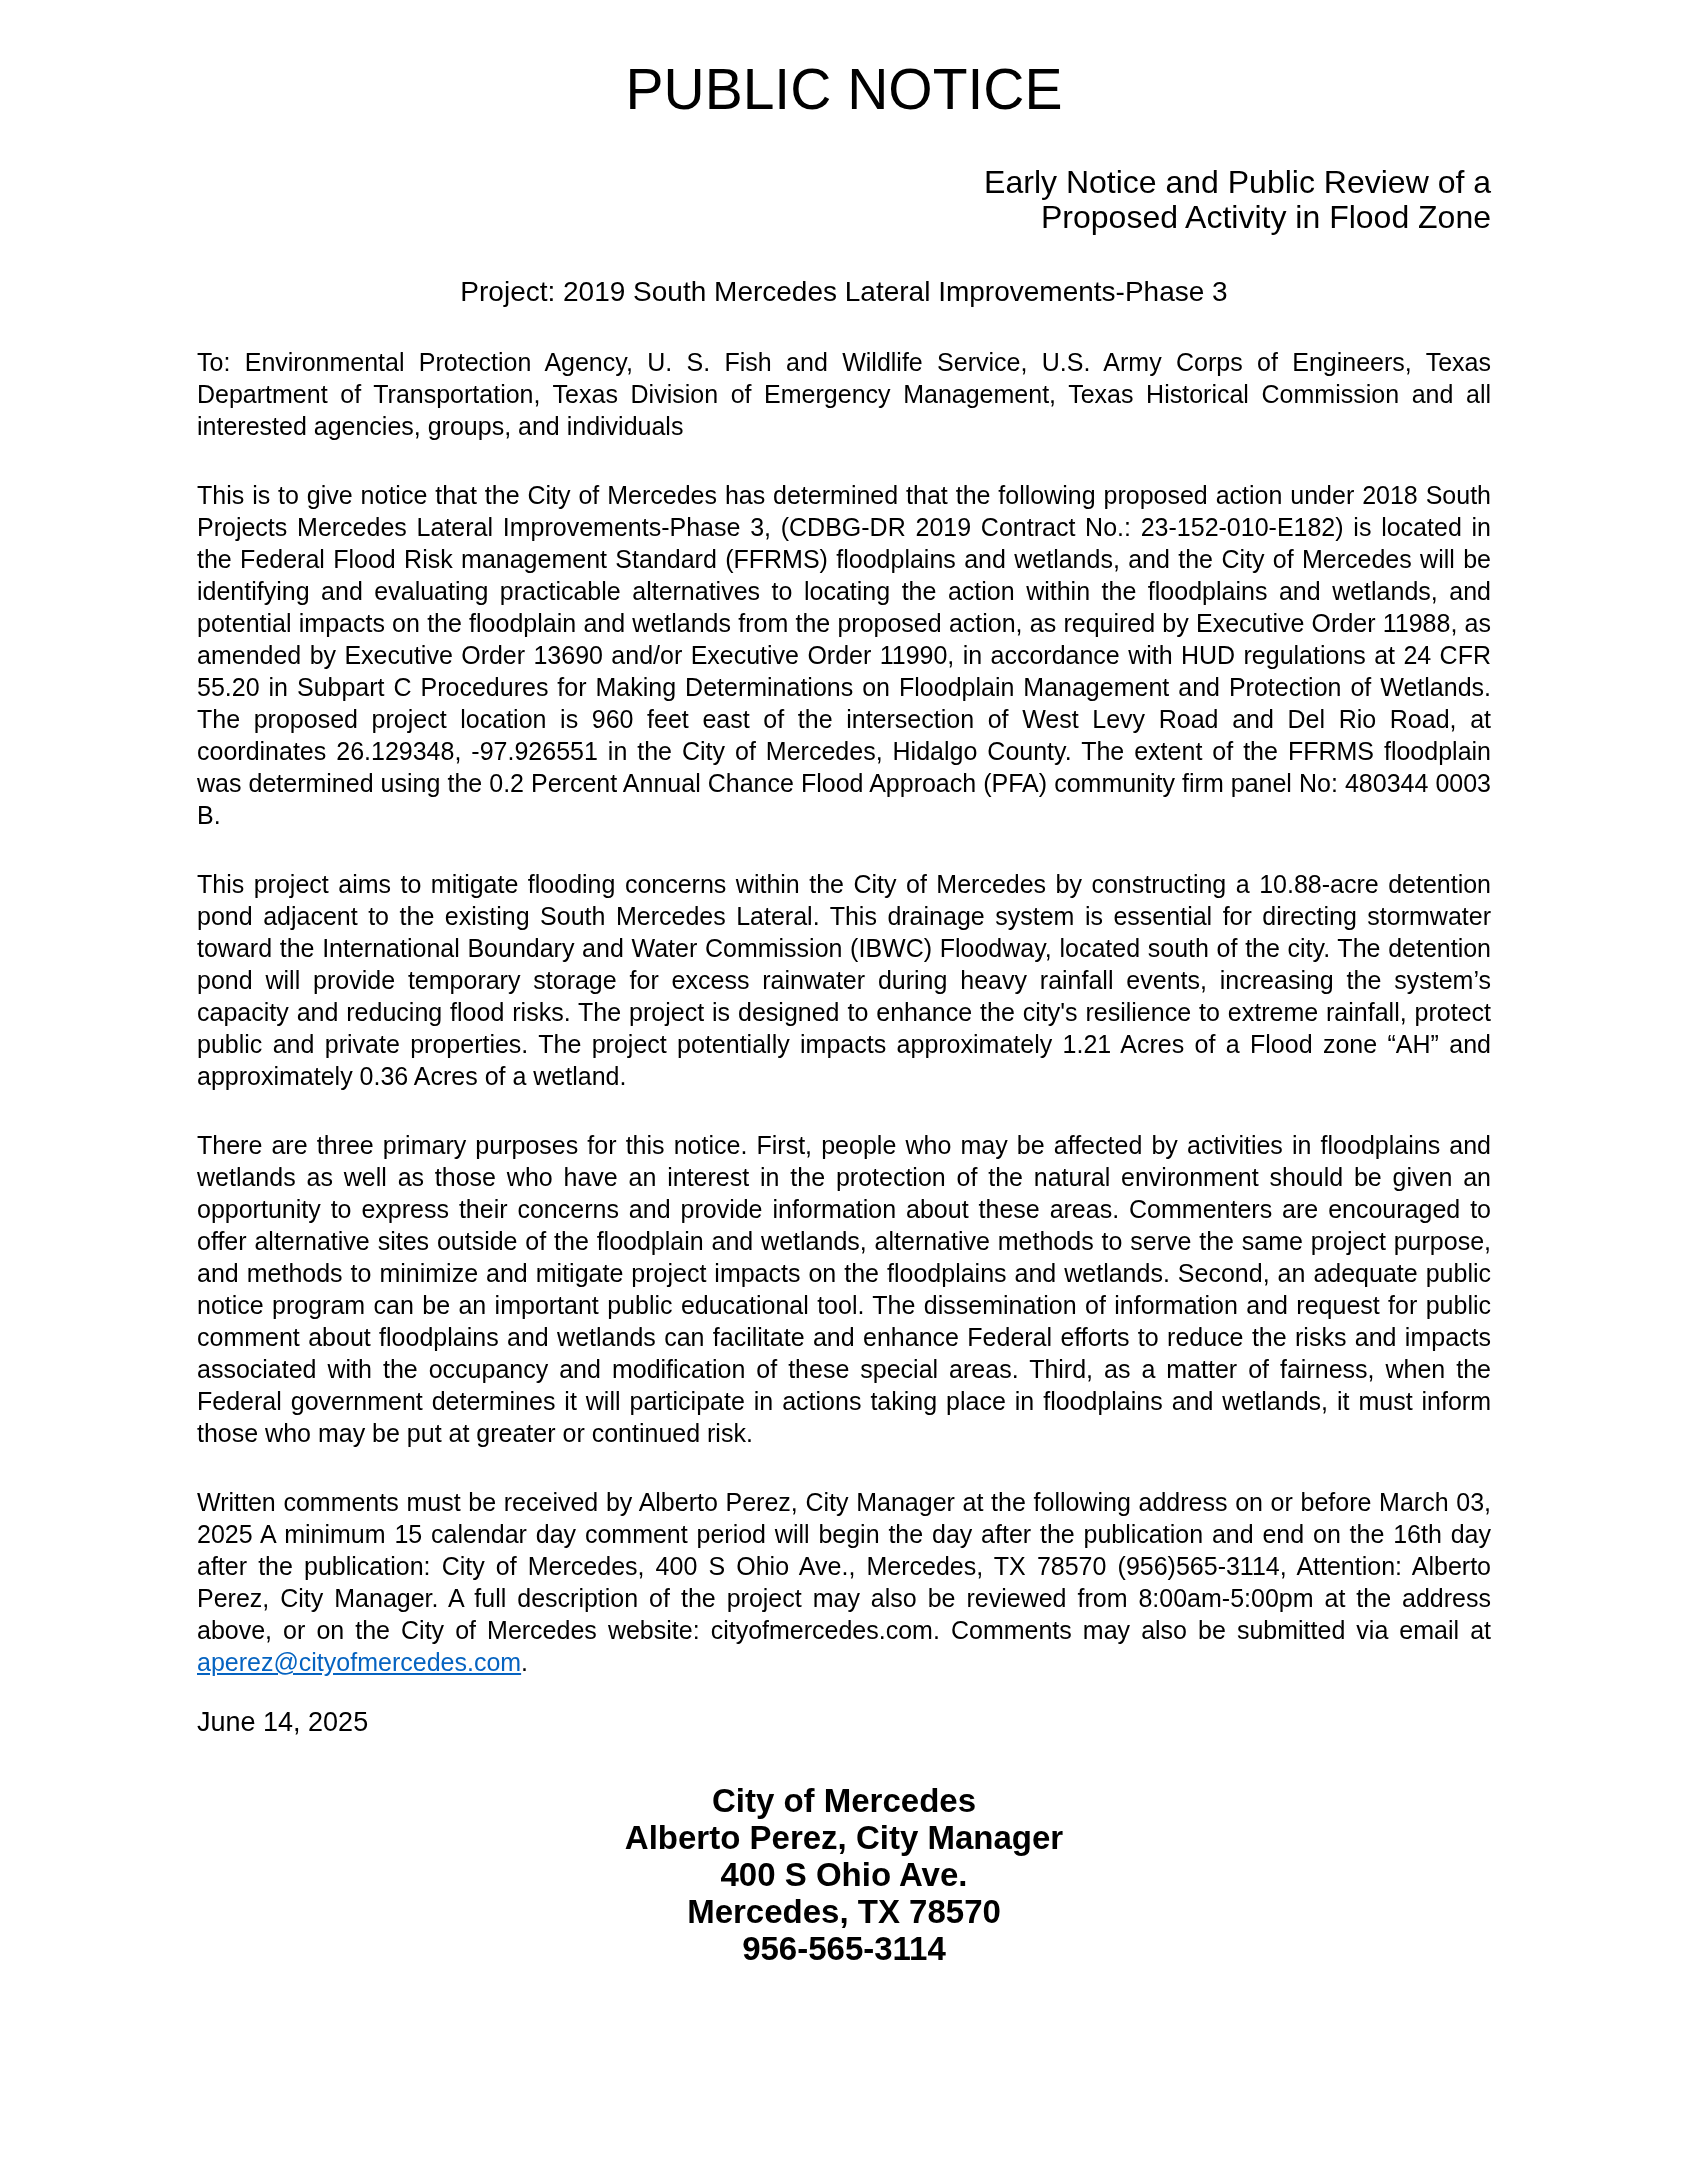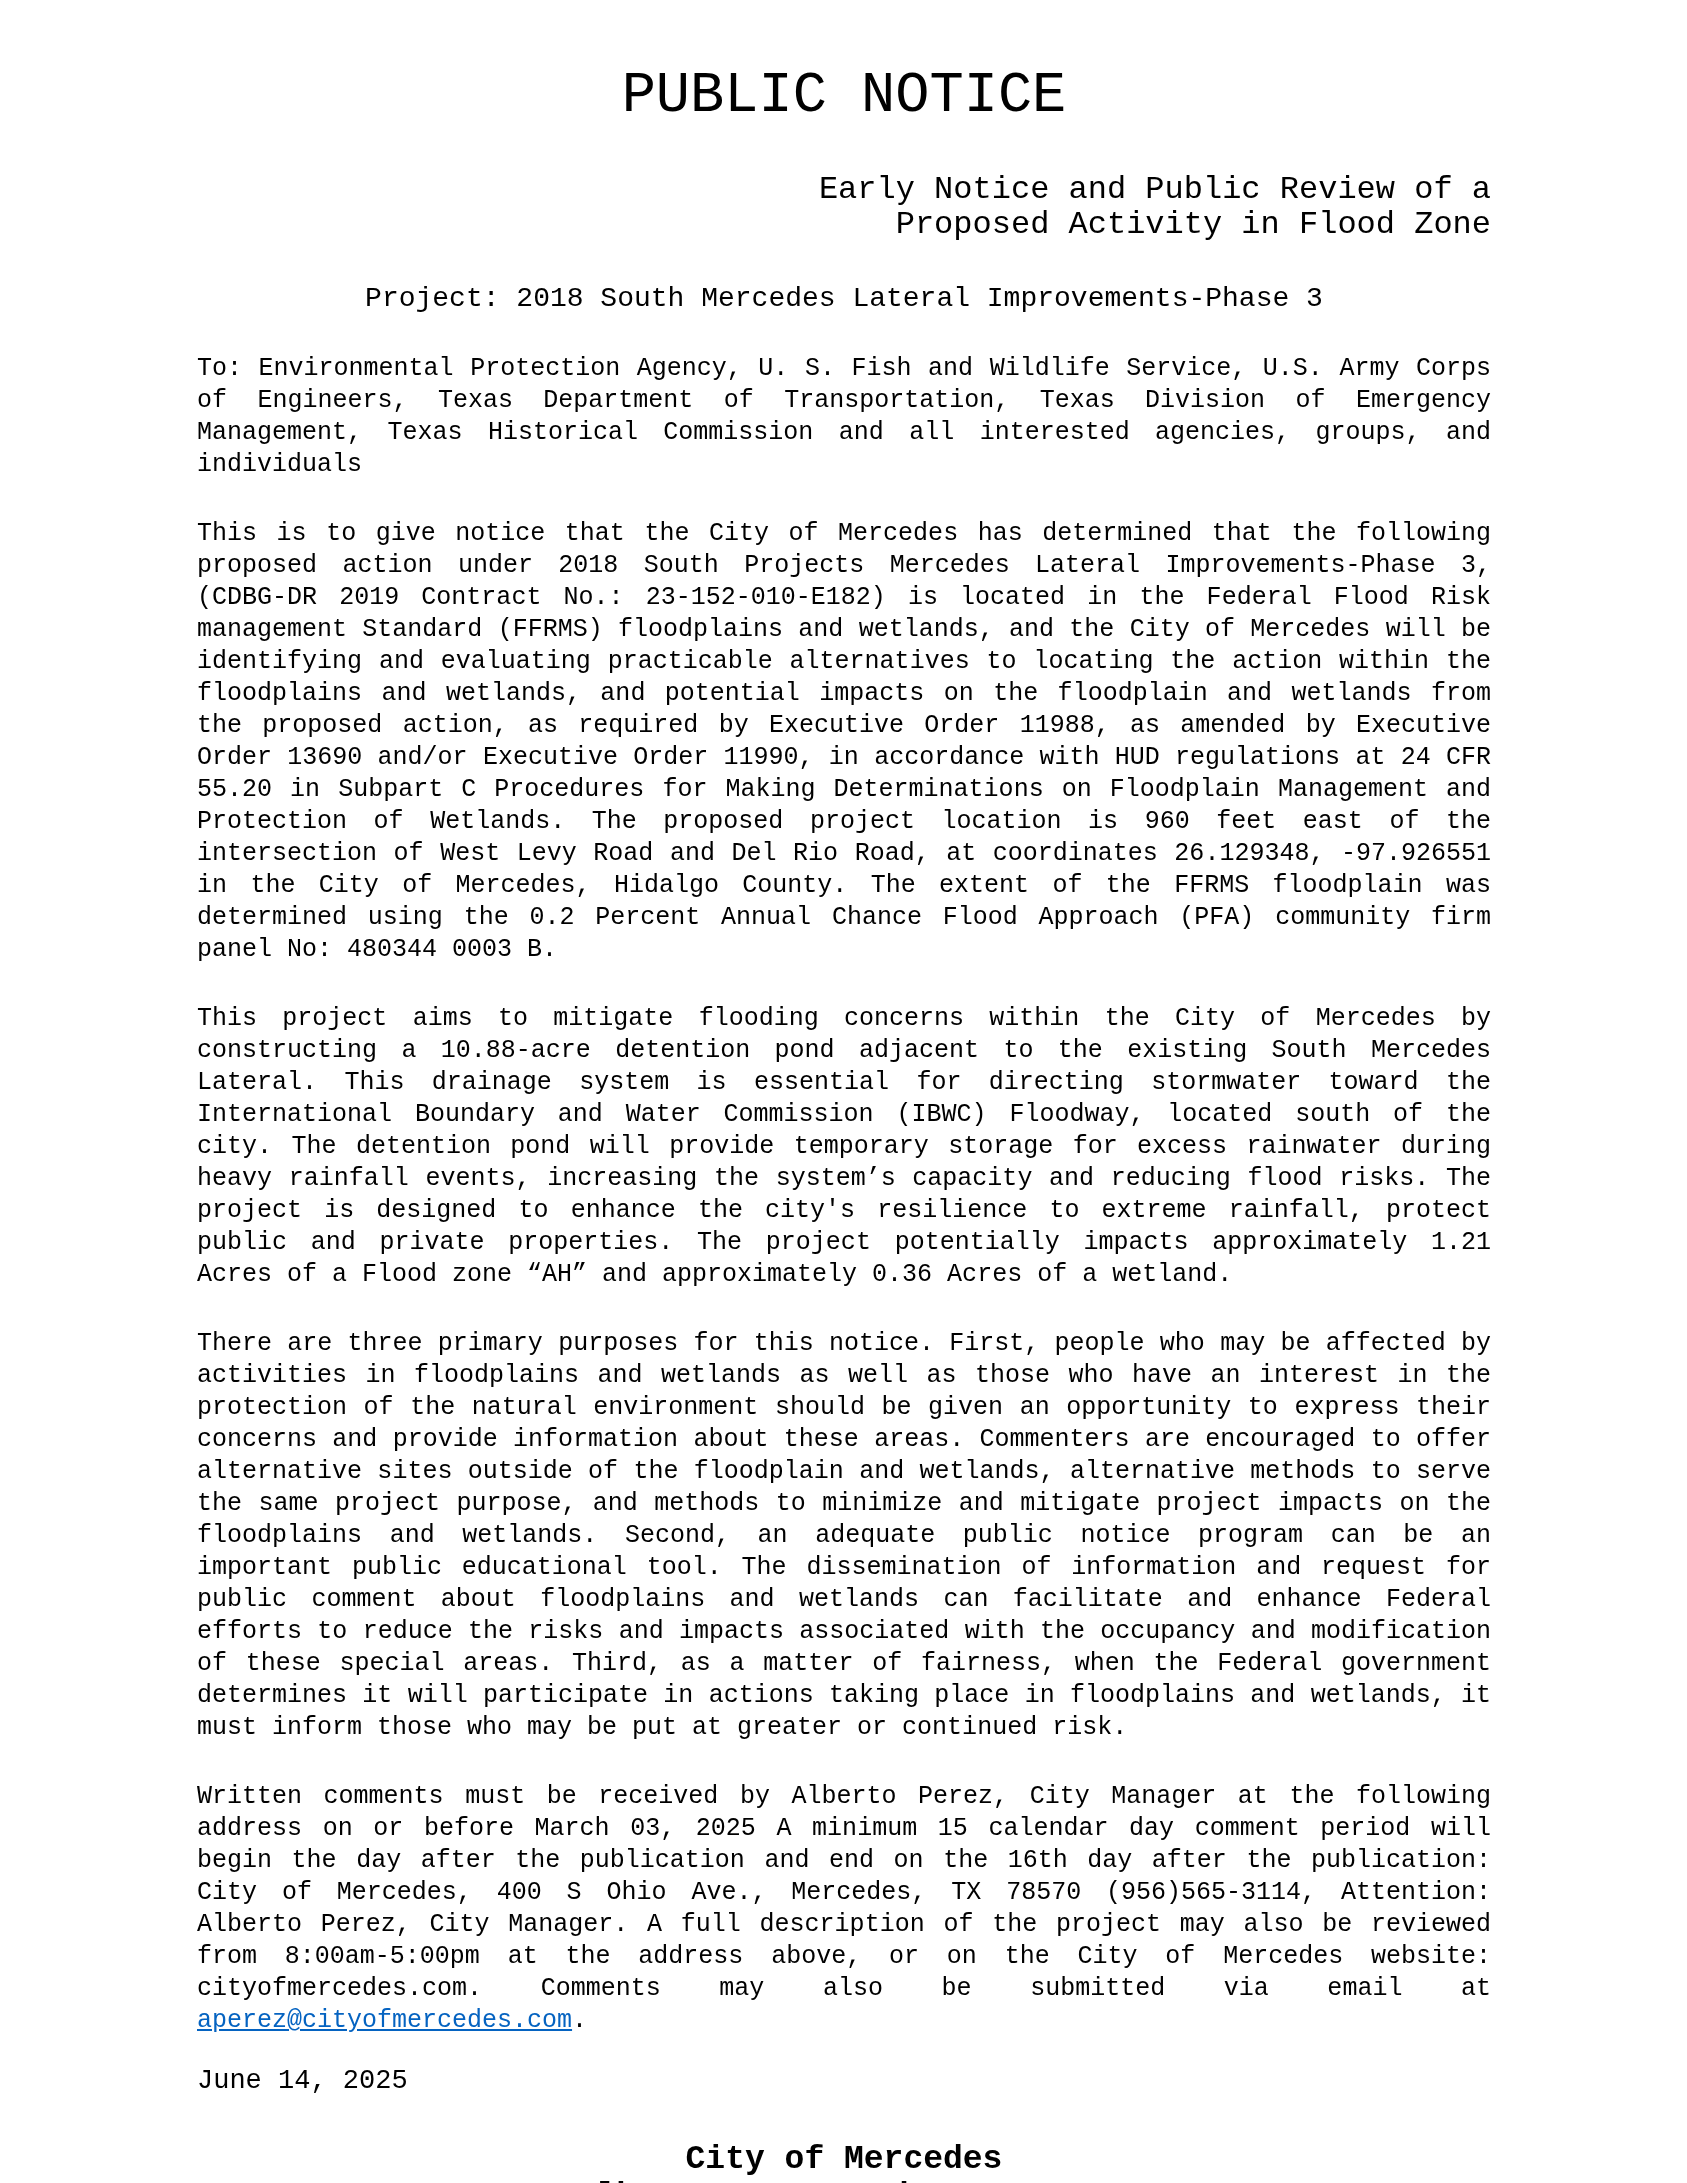--- a/index.html
+++ b/index.html
@@ -6,23 +6,23 @@
     margin: 0;
     padding: 0;
     background: #ffffff;
   }
   .page {
     position: relative;
     width: 1688px;
     height: 2183px;
     background: #ffffff;
     box-sizing: border-box;
-    padding: 7px 197px;
+    padding: 0 197px;
     color: #000000;
-    font-family: Liberation Mono, monospace;
+    font-family: Liberation Sans, sans-serif;
     overflow: hidden;
   }
   .doc-title {
     margin-top: 56px;
     font-size: 57px;
     line-height: 66px;
     text-align: center;
     white-space: nowrap;
   }
   .subtitle-block {
@@ -72,21 +72,21 @@
 
 <div class="page">
 
   <div class="doc-title">PUBLIC NOTICE</div>
 
   <div class="subtitle-block">
     <div>Early Notice and Public Review of a</div>
     <div>Proposed Activity in Flood Zone</div>
   </div>
 
-  <div class="project-line">Project: 2018 South Mercedes Lateral Improvements-Phase 3</div>
+  <div class="project-line">Project: 2019 South Mercedes Lateral Improvements-Phase 3</div>
 
   <p class="body-para para-first">To: Environmental Protection Agency, U. S. Fish and Wildlife Service, U.S. Army Corps of Engineers, Texas Department of Transportation, Texas Division of Emergency Management, Texas Historical Commission and all interested agencies, groups, and individuals</p>
 
   <p class="body-para para-gap">This is to give notice that the City of Mercedes has determined that the following proposed action under 2018 South Projects Mercedes Lateral Improvements-Phase 3, (CDBG-DR 2019 Contract No.: 23-152-010-E182) is located in the Federal Flood Risk management Standard (FFRMS) floodplains and wetlands, and the City of Mercedes will be identifying and evaluating practicable alternatives to locating the action within the floodplains and wetlands, and potential impacts on the floodplain and wetlands from the proposed action, as required by Executive Order 11988, as amended by Executive Order 13690 and/or Executive Order 11990, in accordance with HUD regulations at 24 CFR 55.20 in Subpart C Procedures for Making Determinations on Floodplain Management and Protection of Wetlands. The proposed project location is 960 feet east of the intersection of West Levy Road and Del Rio Road, at coordinates 26.129348, -97.926551 in the City of Mercedes, Hidalgo County. The extent of the FFRMS floodplain was determined using the 0.2 Percent Annual Chance Flood Approach (PFA) community firm panel No: 480344 0003 B.</p>
 
   <p class="body-para para-gap">This project aims to mitigate flooding concerns within the City of Mercedes by constructing a 10.88-acre detention pond adjacent to the existing South Mercedes Lateral. This drainage system is essential for directing stormwater toward the International Boundary and Water Commission (IBWC) Floodway, located south of the city. The detention pond will provide temporary storage for excess rainwater during heavy rainfall events, increasing the system’s capacity and reducing flood risks. The project is designed to enhance the city's resilience to extreme rainfall, protect public and private properties. The project potentially impacts approximately 1.21 Acres of a Flood zone “AH” and approximately 0.36 Acres of a wetland.</p>
 
   <p class="body-para para-gap">There are three primary purposes for this notice. First, people who may be affected by activities in floodplains and wetlands as well as those who have an interest in the protection of the natural environment should be given an opportunity to express their concerns and provide information about these areas. Commenters are encouraged to offer alternative sites outside of the floodplain and wetlands, alternative methods to serve the same project purpose, and methods to minimize and mitigate project impacts on the floodplains and wetlands. Second, an adequate public notice program can be an important public educational tool. The dissemination of information and request for public comment about floodplains and wetlands can facilitate and enhance Federal efforts to reduce the risks and impacts associated with the occupancy and modification of these special areas. Third, as a matter of fairness, when the Federal government determines it will participate in actions taking place in floodplains and wetlands, it must inform those who may be put at greater or continued risk.</p>
 
   <p class="body-para para-gap"><span>Written comments must be received by Alberto Perez, City Manager at the following address on or before March 03, 2025 A minimum 15 calendar day comment period will begin the day after the publication and end on the 16th day after the publication: City of Mercedes, 400 S Ohio Ave., Mercedes, TX 78570 (956)565-3114, Attention: Alberto Perez, City Manager. A full description of the project may also be reviewed from 8:00am-5:00pm at the address above, or on the City of Mercedes website: cityofmercedes.com. Comments may also be submitted via email at </span><a class="email-link" style="color: rgb(5, 99, 193);">aperez@cityofmercedes.com</a><span>.</span></p>

